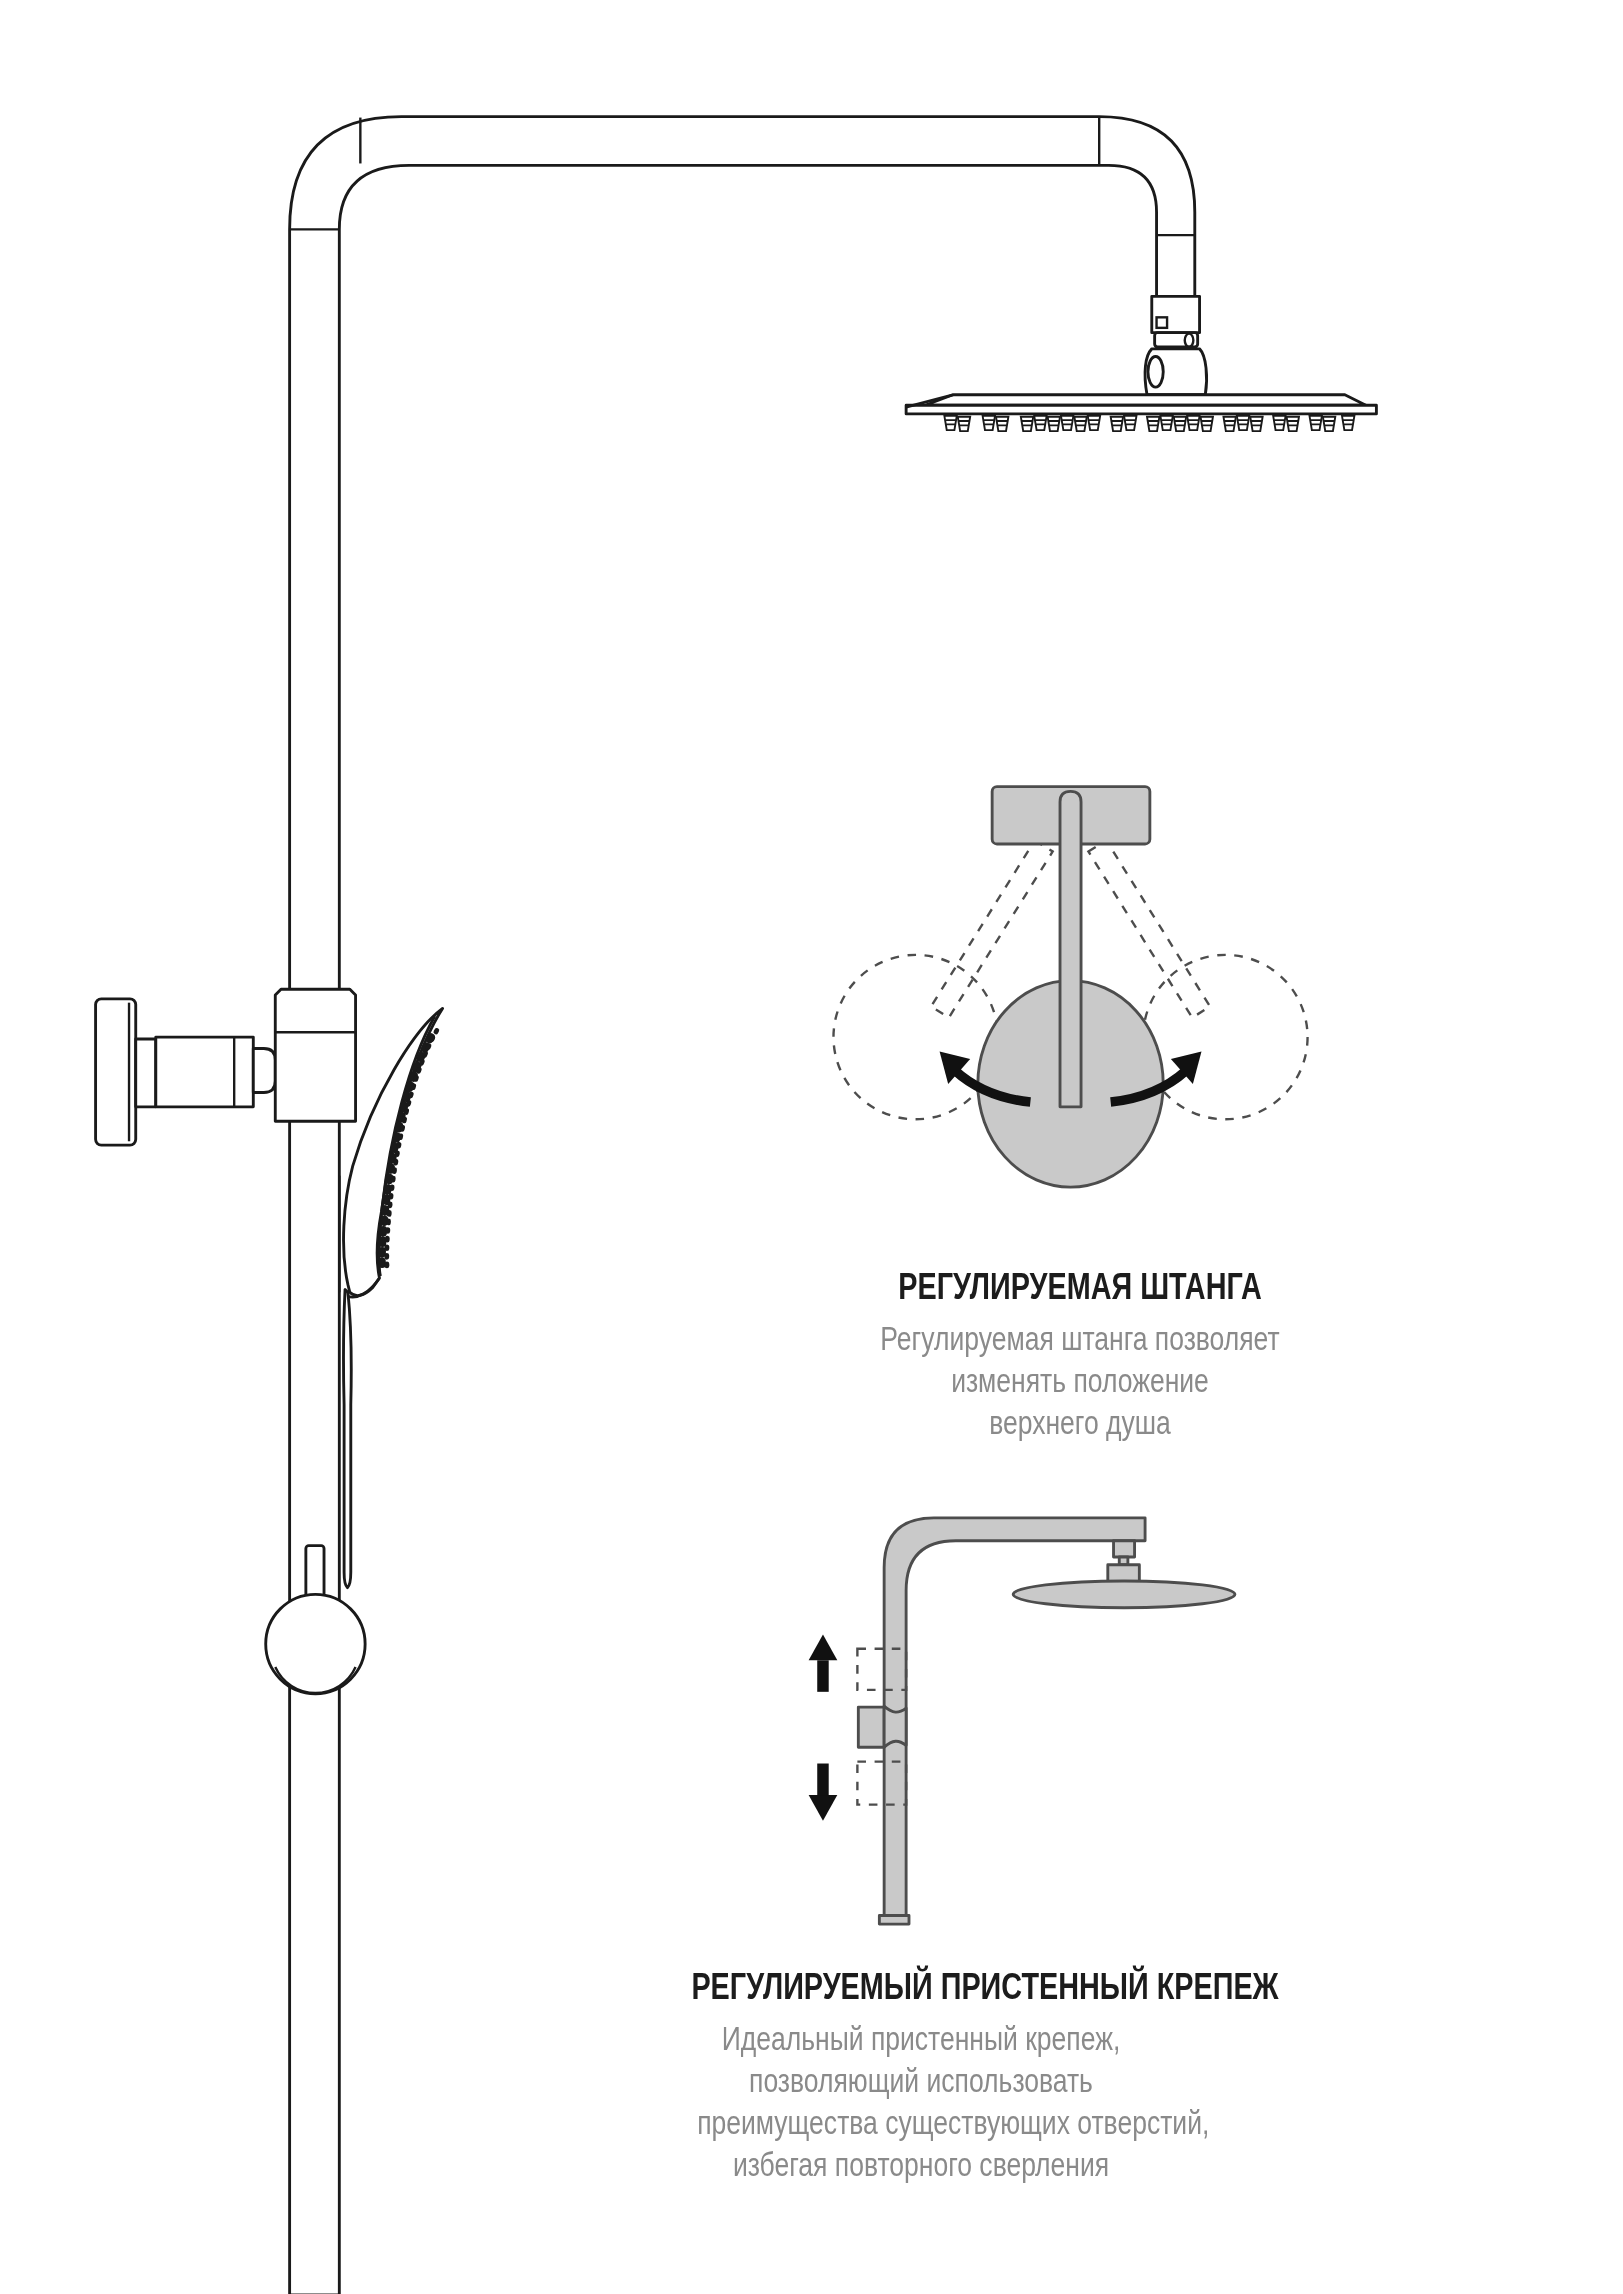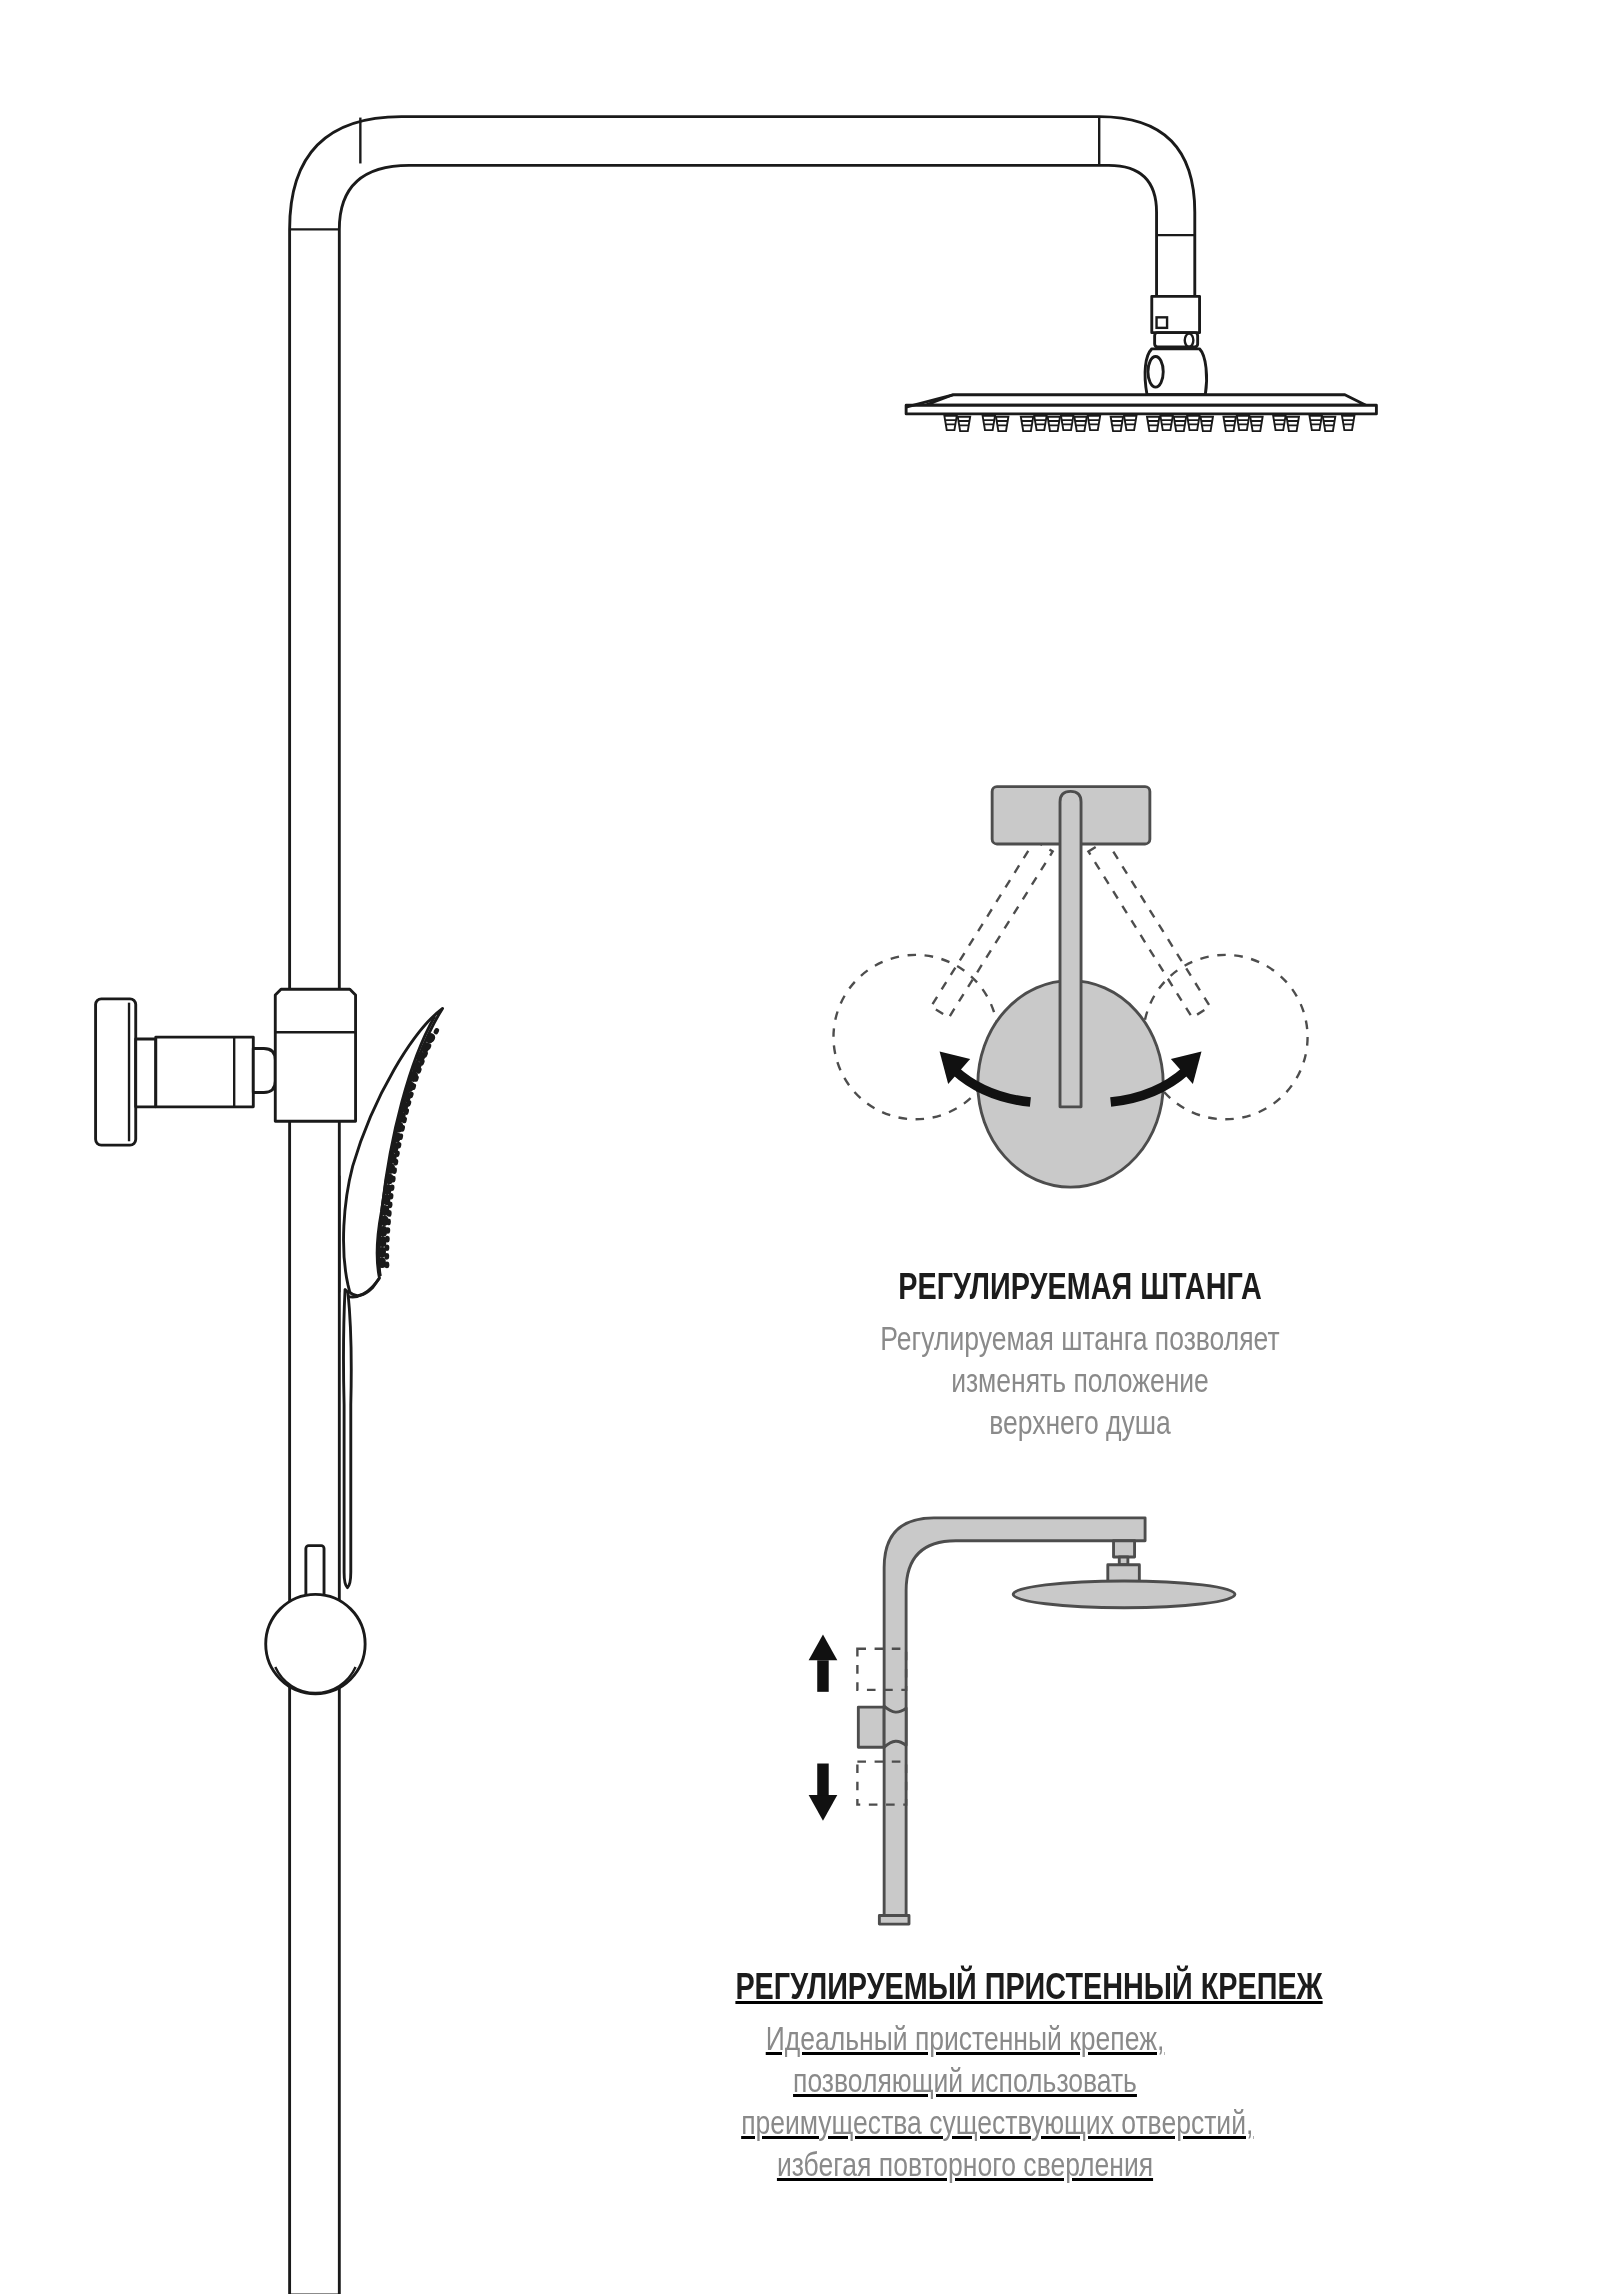--- a/index.html
+++ b/index.html
@@ -178,20 +178,20 @@
   </g>
 </svg>
 
 <div class="tblock" style="left:793px; top:1235px; width:574px;margin-top:32px;">
   <div class="ttl">РЕГУЛИРУЕМАЯ ШТАНГА</div>
   <div class="bline">Регулируемая штанга позволяет</div>
   <div class="bline">изменять положение</div>
   <div class="bline">верхнего душа</div>
 </div>
 
-<div class="tblock" style="left:678px; top:1967px; width:574px;text-decoration:underline;">
+<div class="tblock" style="left:634px; top:1967px; width:574px;">
   <div class="ttl">РЕГУЛИРУЕМЫЙ ПРИСТЕННЫЙ КРЕПЕЖ</div>
   <div class="bline">Идеальный пристенный крепеж,</div>
   <div class="bline">позволяющий использовать</div>
   <div class="bline">преимущества существующих отверстий,</div>
   <div class="bline">избегая повторного сверления</div>
 </div>
 
 
 </body></html>

